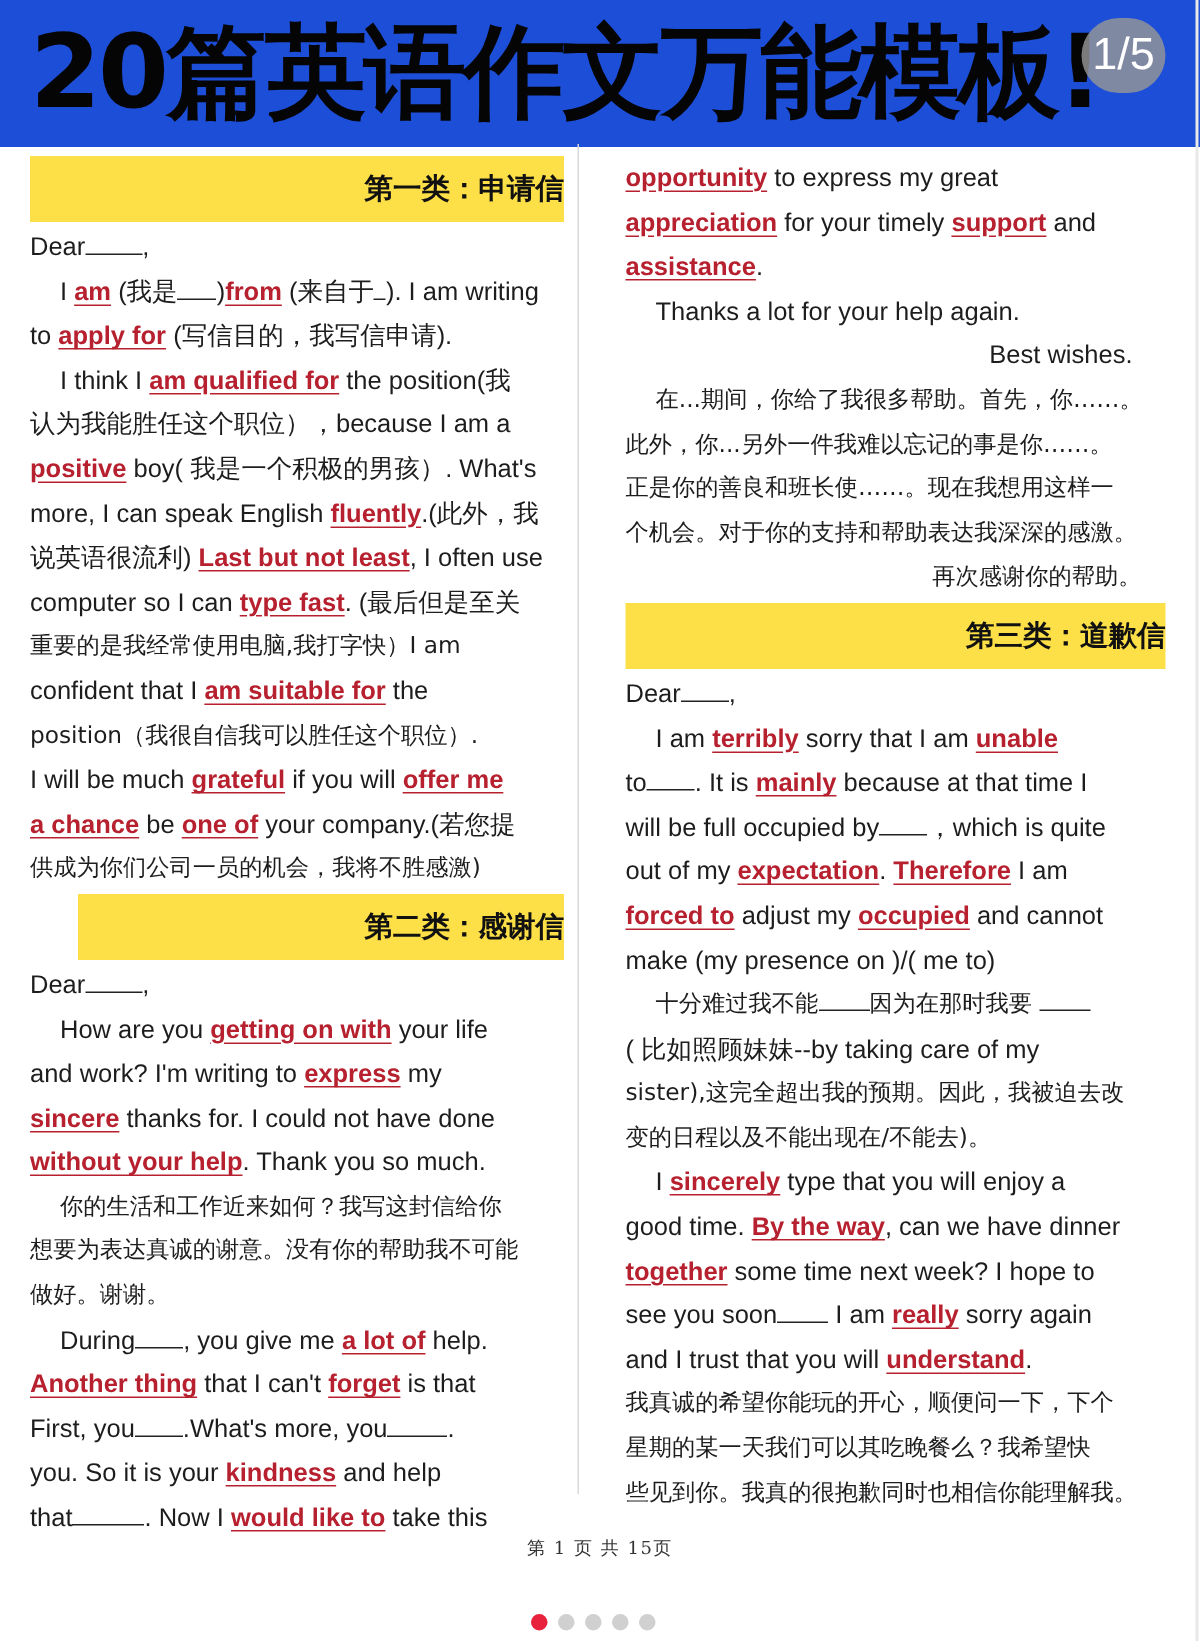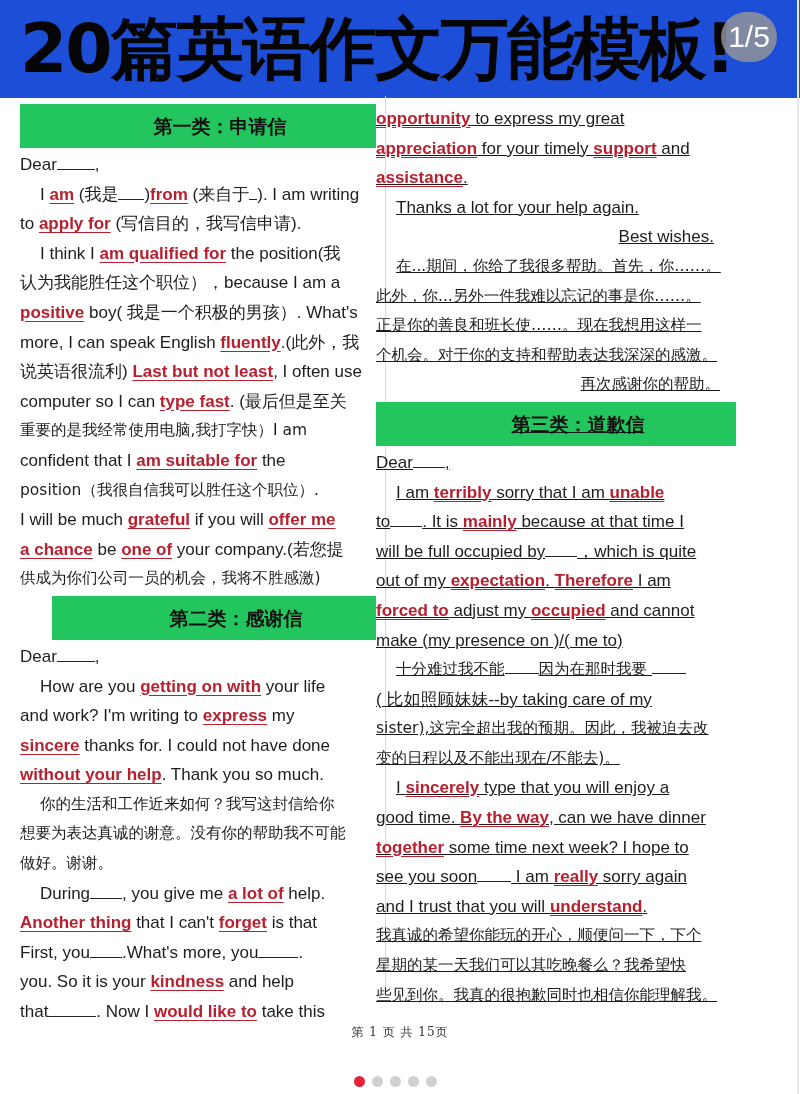--- a/index.html
+++ b/index.html
@@ -18,31 +18,31 @@
   }
   .page-counter {
     position: absolute; left: 721px; top: 12px; width: 56px; height: 50px;
     border-radius: 25px; background: rgba(150,150,150,0.82);
     color: #ffffff; font-size: 30px; line-height: 50px; text-align: center;
     font-family: "Liberation Sans", sans-serif;
   }
 
   .col { position: absolute; top: 100px; }
   .col-left { left: 20px; width: 356px; }
-  .col-right { left: 376px; width: 360px; text-decoration: underline; }
+  .col-right { left: 417px; width: 360px; }
 
   .divider-v {
     position: absolute; left: 385px; top: 96px; width: 1px; height: 900px; background: #d8d8d8;
   }
   .divider-right {
     position: absolute; left: 797px; top: 0px; width: 2px; height: 1094px; background: #e8e8e8;
   }
 
   .section-head {
-    background: #22c55e; height: 44px; line-height: 44px; text-align: center;
+    background: #fde047; height: 44px; line-height: 44px; text-align: right;
     font-family: "DejaVu Sans", sans-serif; font-weight: bold; font-size: 19px; color: #111; padding-left: 44px;
   }
 
   .line {
     font-size: 17px; line-height: 29.6px; white-space: nowrap; color: #1d1d1d;
   }
   .line.zh { font-family: "DejaVu Sans", sans-serif; font-size: 15.5px; }
   .indent { padding-left: 20px; }
   .right-align { text-align: right; padding-right: 22px; }
   .kw {

